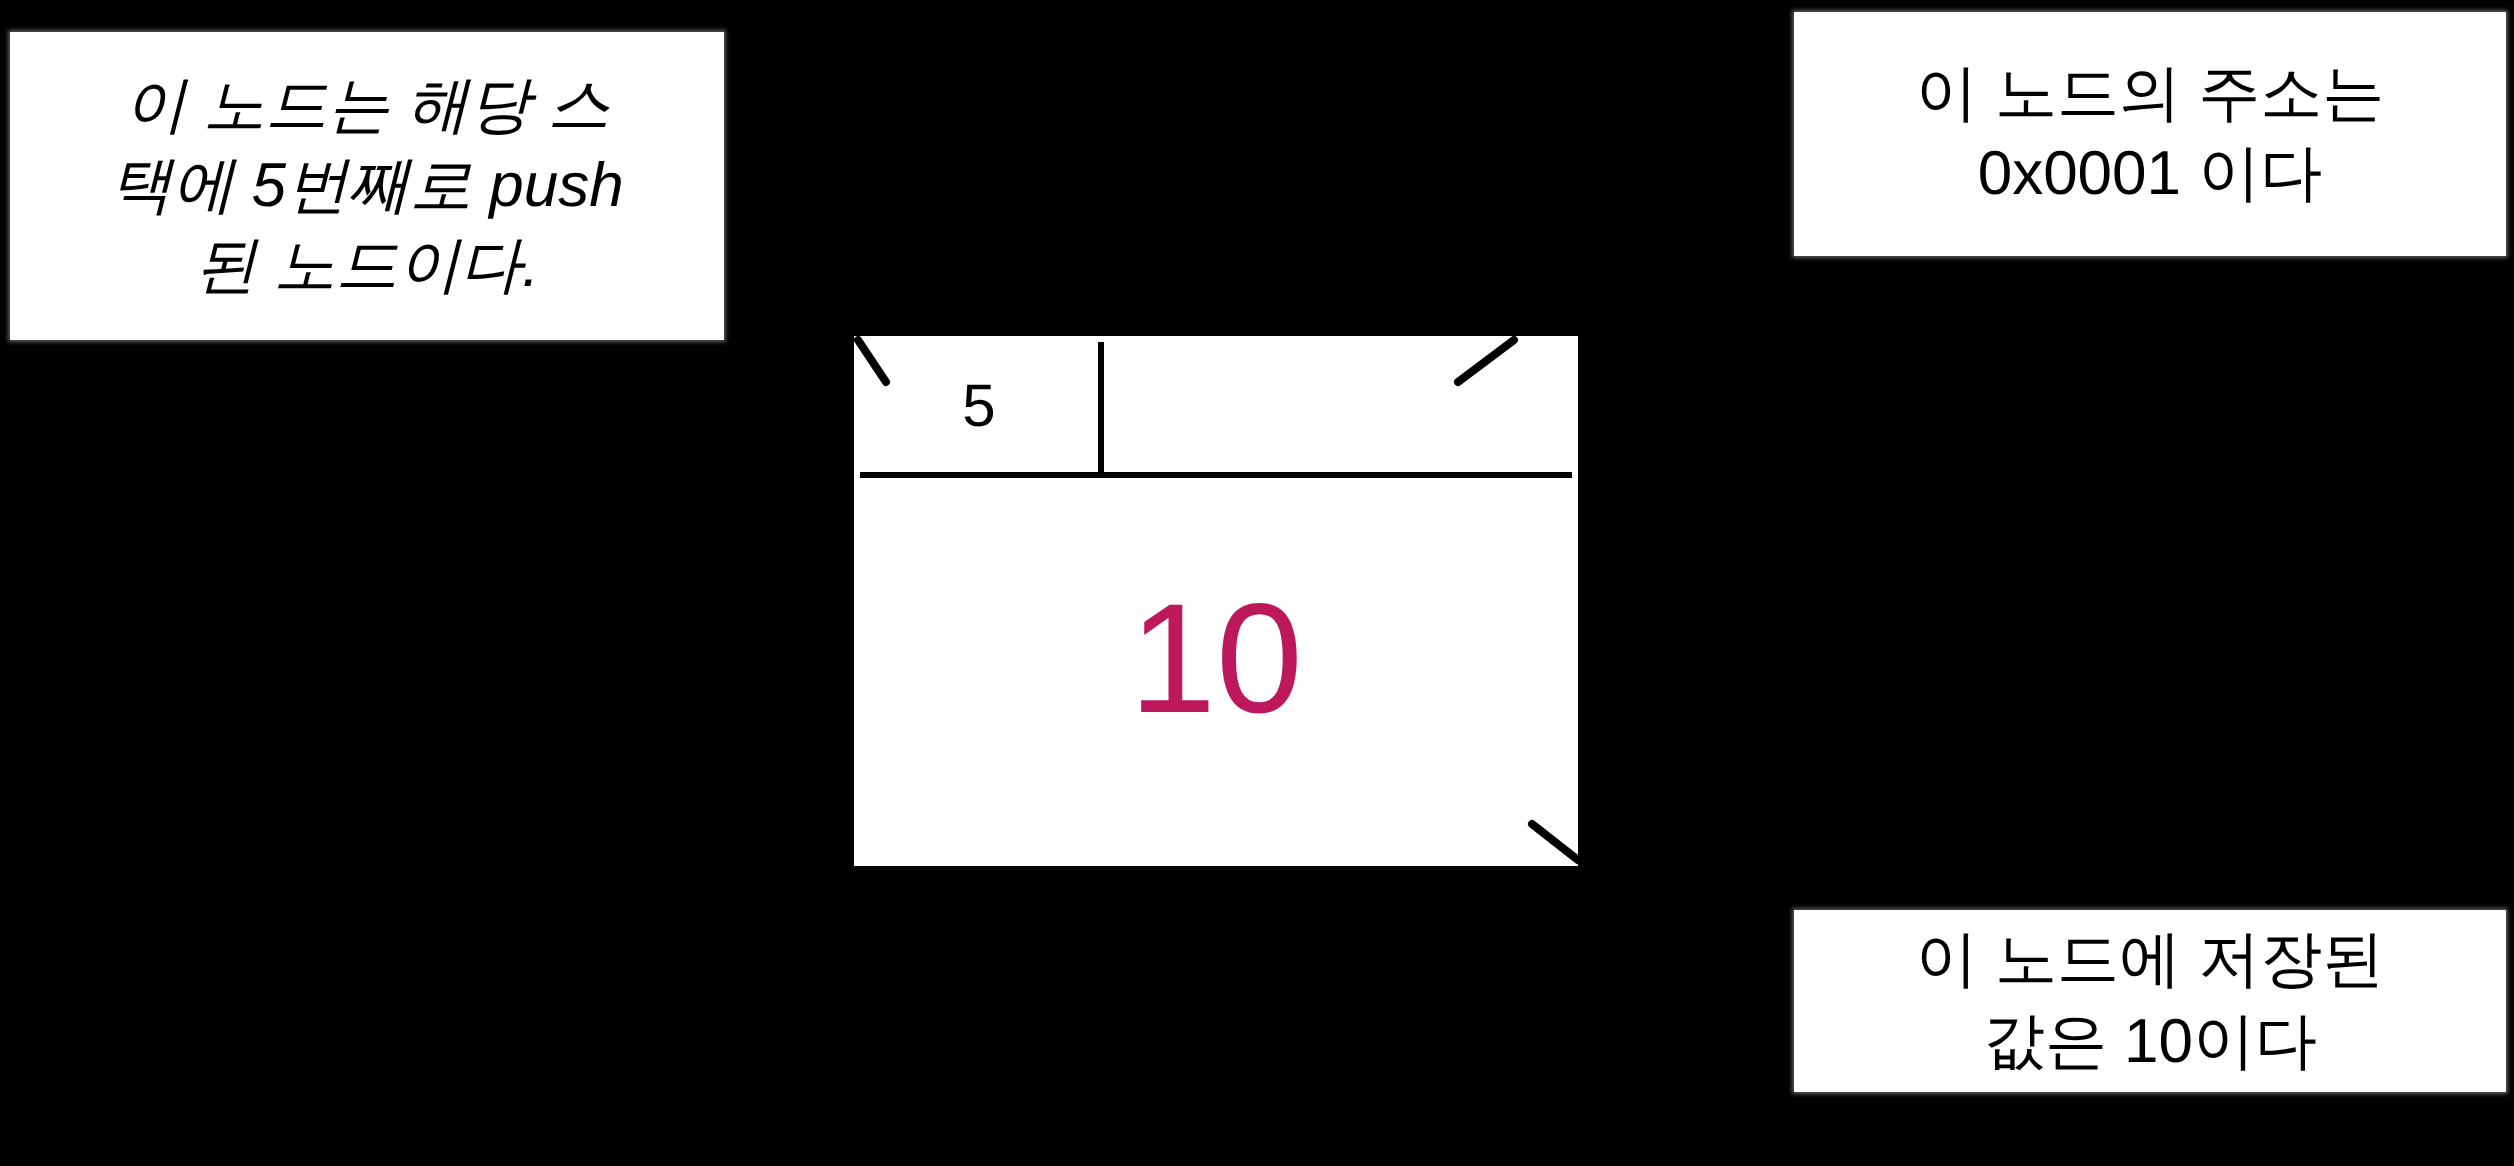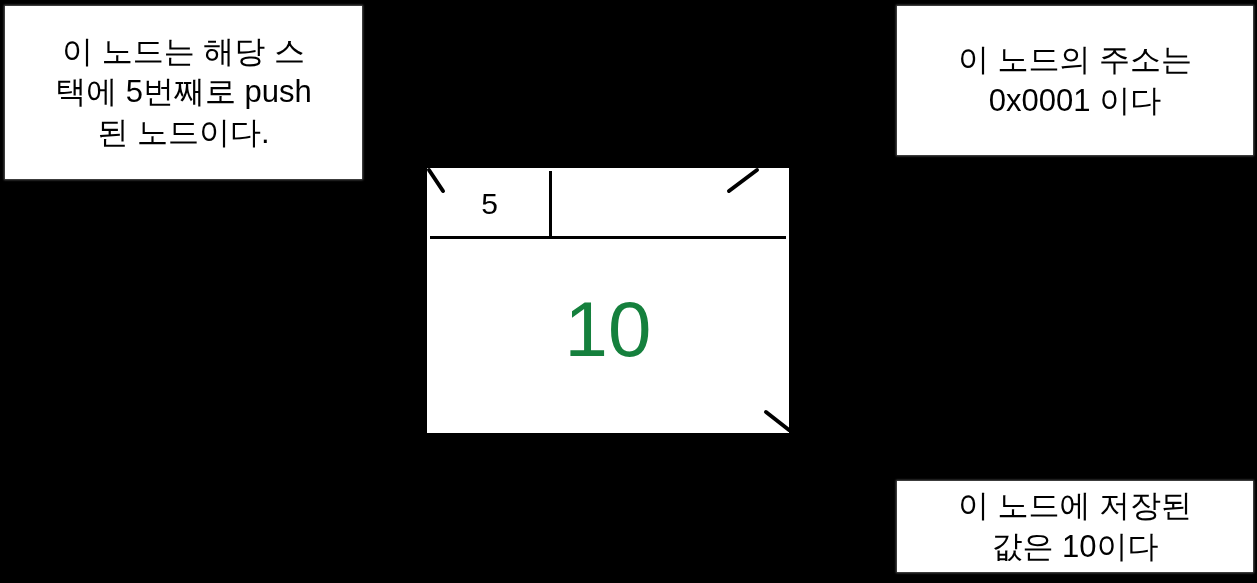--- a/index.html
+++ b/index.html
@@ -31,23 +31,23 @@
     letter-spacing: 0px;
     padding: 4px 10px;
     box-shadow: 0 0 2px 1px rgba(255,255,255,0.35);
   }
   .callout-text {
     display: block;
     width: 100%;
     white-space: pre-line;
   }
 
-  #callout-push   { left: 5px;   top: 6px;    width: 357px; height: 173px; }
-  #callout-addr   { left: 897px; top: 6px;    width: 356px; height: 149px; }
-  #callout-value  { left: 897px; top: 481px;  width: 356px; height: 91px; }
+  #callout-push   { left: 5px;   top: 16px;    width: 357px; height: 154px; font-style: italic; }
+  #callout-addr   { left: 897px; top: 6px;    width: 356px; height: 122px; }
+  #callout-value  { left: 897px; top: 455px;  width: 356px; height: 91px; }
 
   
   #node {
     position: absolute;
     left: 427px;
     top: 168px;
     width: 362px;
     height: 265px;
     background: #ffffff;
     border: 3px solid #ffffff;
@@ -83,21 +83,21 @@
     left: 0;
     top: 68px;
     right: 0;
     bottom: 0;
     display: flex;
     align-items: center;
     justify-content: center;
   }
   #node-value {
     font-size: 78px;
-    color: #15803d;
+    color: #be185d;
     line-height: 1;
     position: relative;
     top: -6px;
   }
 
   
   #leader-lines {
     position: absolute;
     left: 0;
     top: 0;

